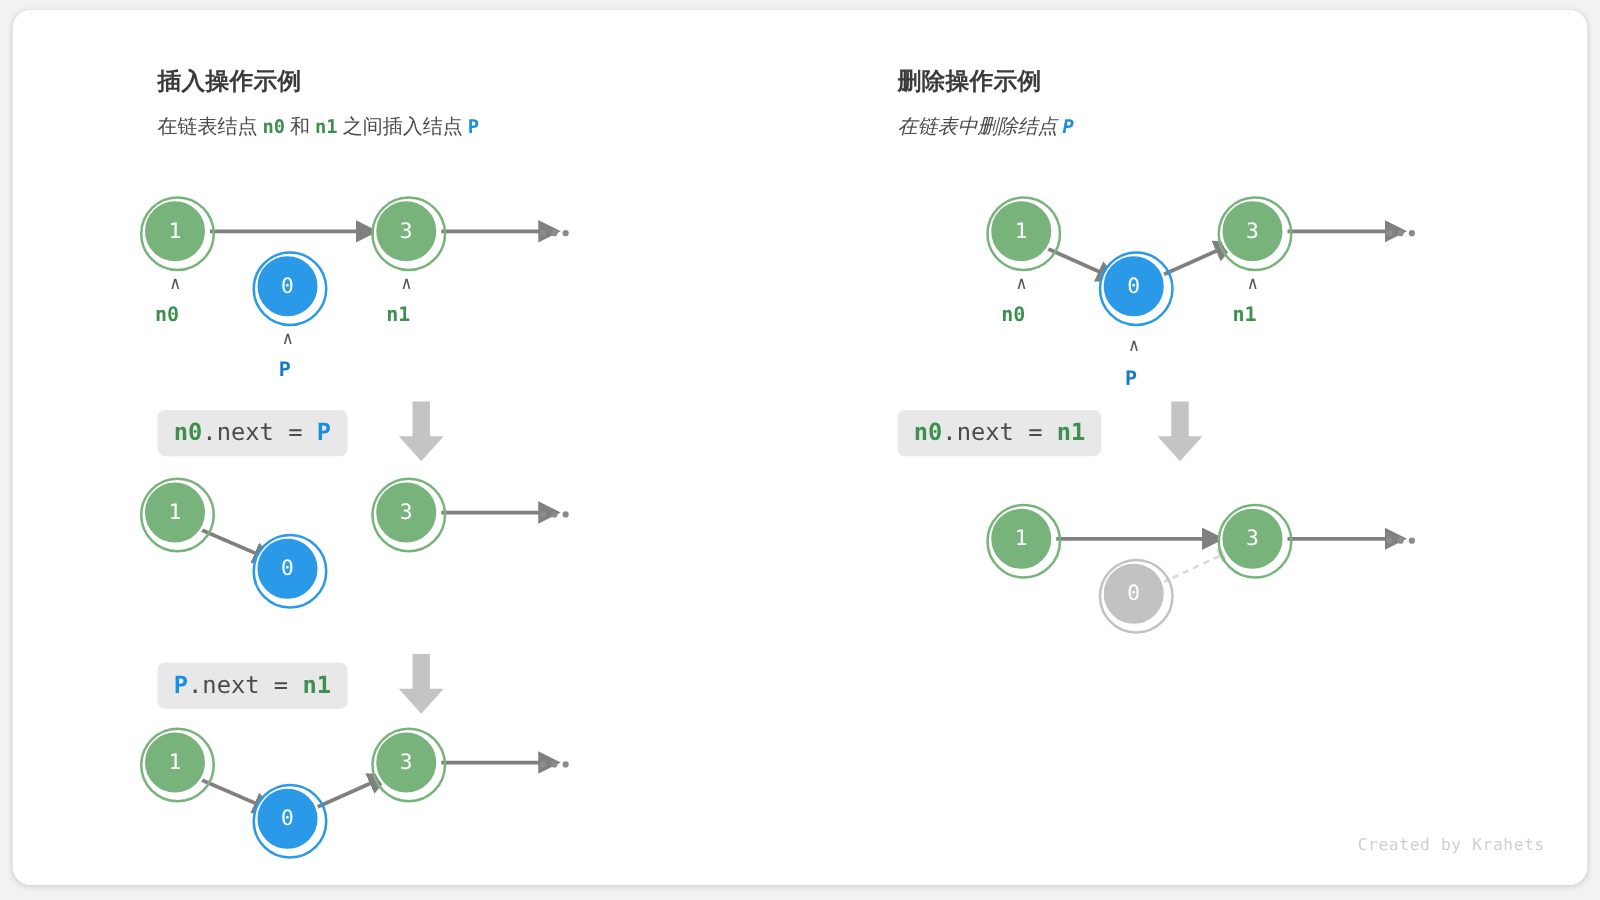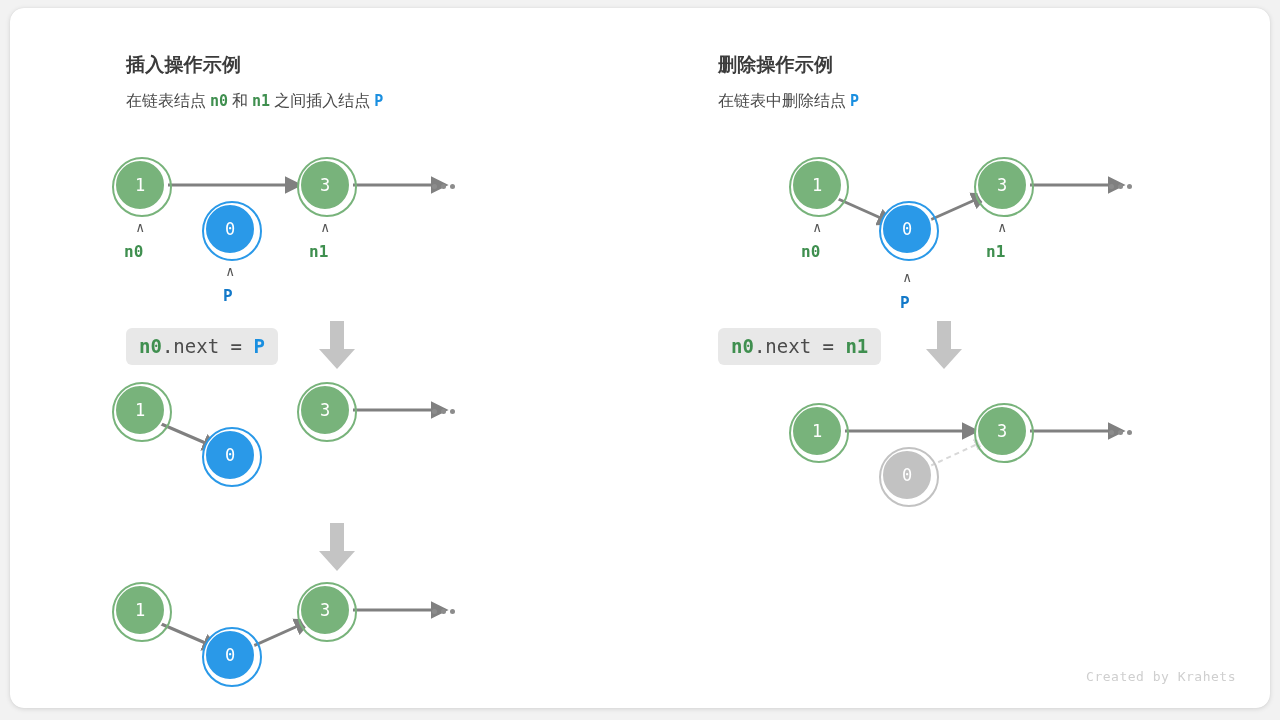--- a/index.html
+++ b/index.html
@@ -216,20 +216,23 @@
       </div>
       <div class="node blue" style="left:194px; top:421px;">
         <span class="val">0</span>
       </div>
       <div class="dots" style="left:422px; top:401px;">
           <i></i>
           <i></i>
           <i></i>
         </div>
 
+      <div class="code-chip" style="left:116px; top:522px;">
+        <b class="tok-blue">P</b><span>.next = </span><b class="tok-green">n1</b>
+      </div>
       <svg class="down-arrow" style="left:307px; top:515px;" width="40" height="50">
         <path d="M13 0 H27 V28 H38 L20 48 L2 28 H13 Z" fill="#c4c4c4"></path>
       </svg>
 
       <div class="node green" style="left:104px; top:576px;">
         <span class="val">1</span>
       </div>
       <div class="node green" style="left:289px; top:576px;">
         <span class="val">3</span>
       </div>
@@ -240,21 +243,21 @@
           <i></i>
           <i></i>
           <i></i>
         </div>
     </div>
 
     <div class="panel" id="panel-delete">
 
       <div class="panel-title" style="left:76px; top:44px;">删除操作示例</div>
 
-      <div class="panel-subtitle" style="left:76px; top:83px;">
+      <div class="panel-subtitle" style="left:76px; top:83px;font-style:italic;">
         <span>在链表中删除结点</span><span class="mono tok-blue">P</span>
       </div>
 
       <svg class="edges">
 
         <line x1="194" y1="190" x2="250" y2="215" stroke="#808080" stroke-width="3" marker-end="url(#ah-gray)"></line>
         <line x1="288" y1="212" x2="344" y2="187" stroke="#808080" stroke-width="3" marker-end="url(#ah-gray)"></line>
         <line x1="388" y1="177" x2="480" y2="177" stroke="#808080" stroke-width="3" marker-end="url(#ah-gray)"></line>
 
         <line x1="203" y1="423" x2="334" y2="423" stroke="#808080" stroke-width="3" marker-end="url(#ah-gray)"></line>

